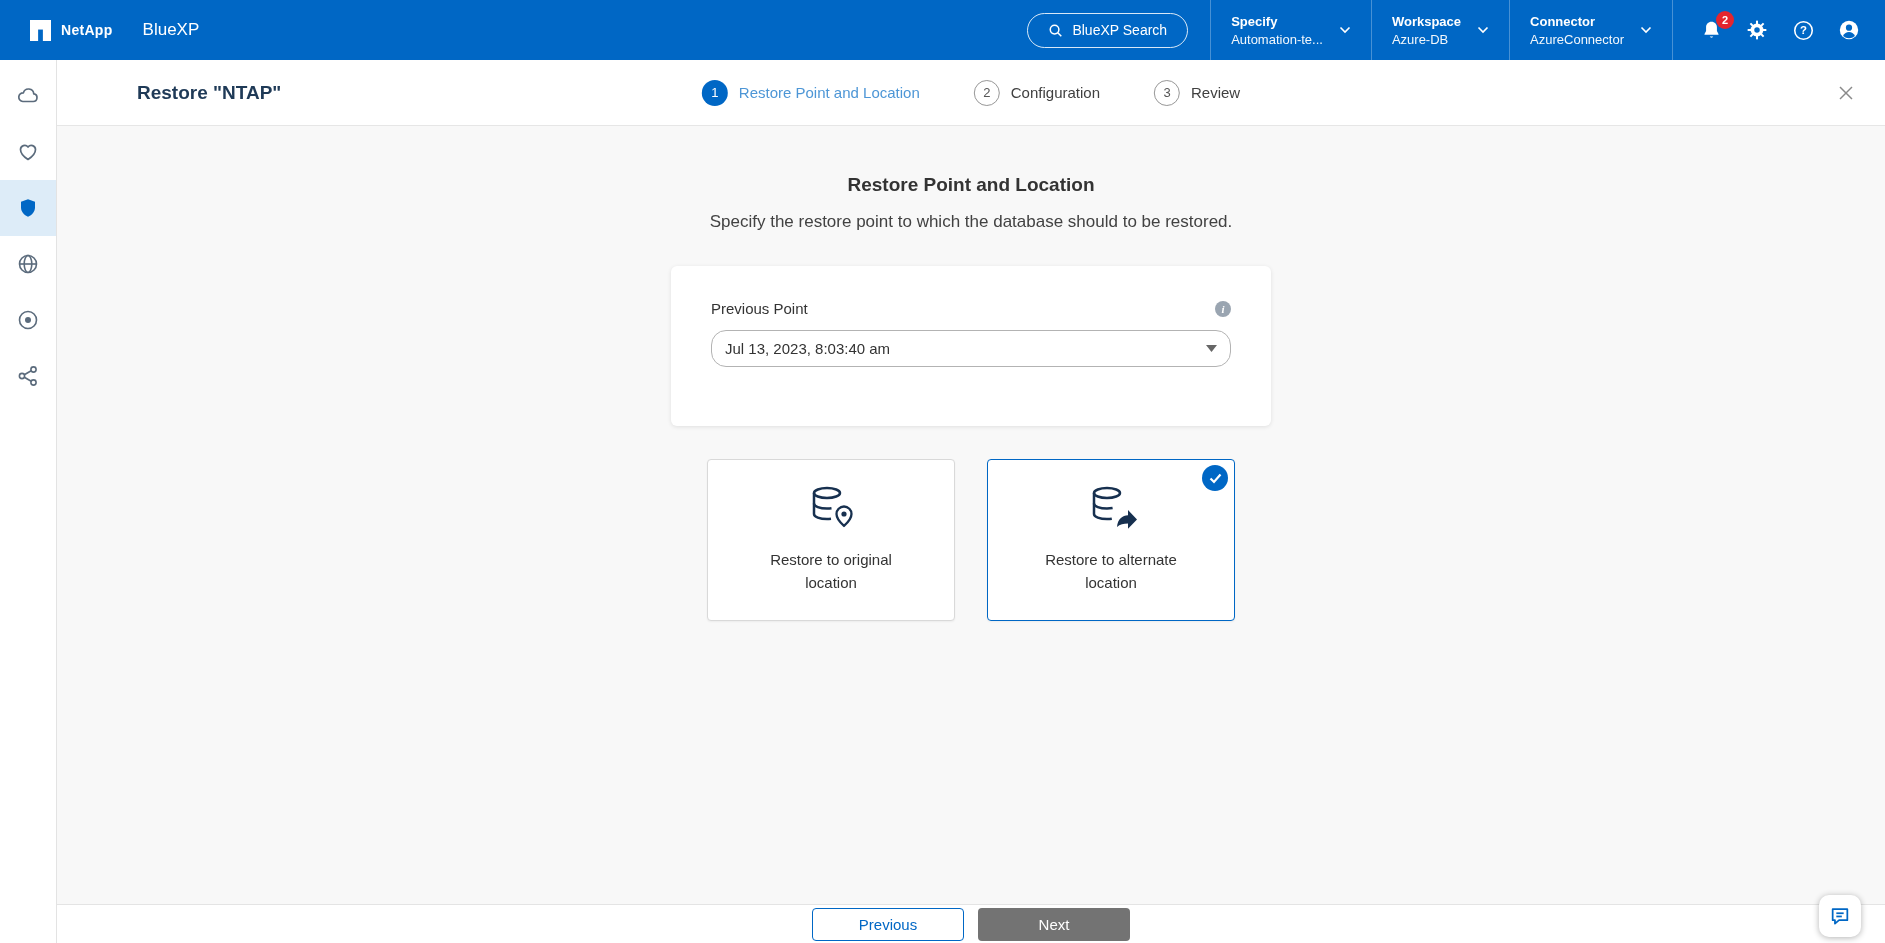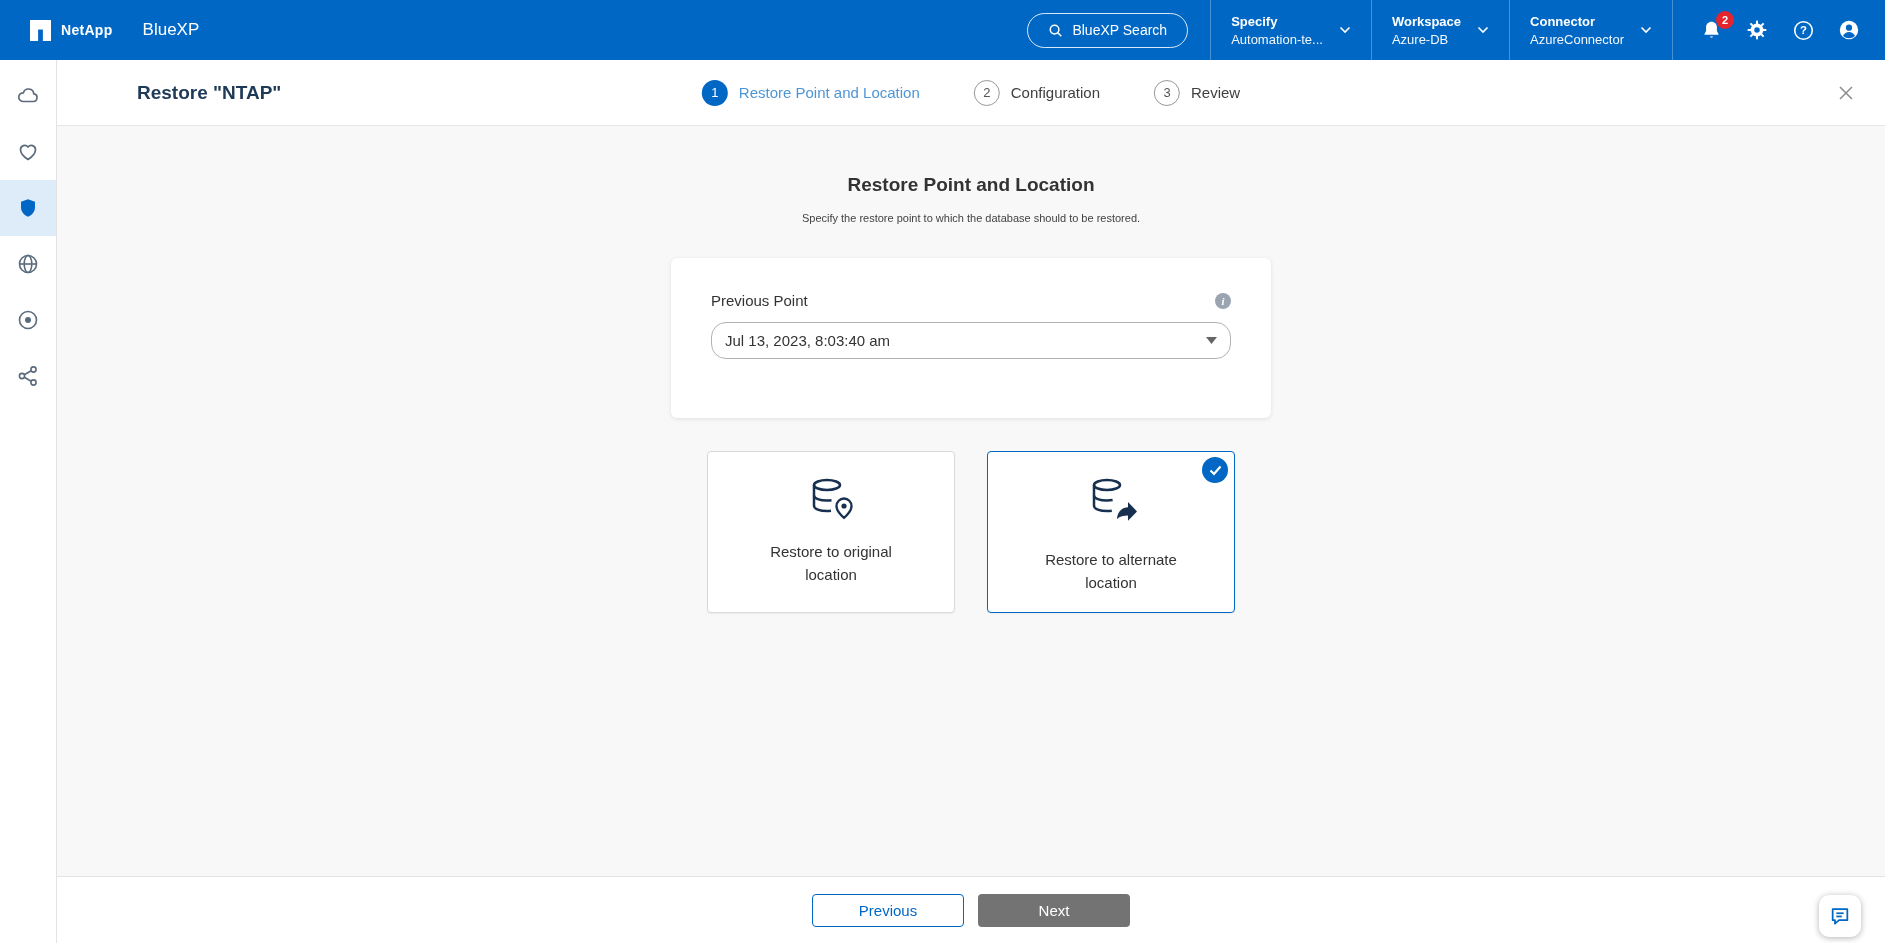--- a/index.html
+++ b/index.html
@@ -39,34 +39,34 @@
   .step.active .step-circle { background:#0067C5; color:#fff; }
   .step.upcoming .step-circle { border:1px solid #979797; color:#555; background:#fff; }
   .step-label { font-size:15px; white-space:nowrap; }
   .step.active .step-label { color:#4d96d6; }
   .step.upcoming .step-label { color:#404040; }
   .close-btn { position:absolute; right:28px; top:50%; transform:translateY(-50%); cursor:pointer; padding:4px; line-height:0; }
 
   
   .content { flex:1; overflow:hidden; }
   .content-heading { text-align:center; margin-top:48px; font-size:19px; font-weight:700; color:#333; }
-  .content-sub { text-align:center; margin-top:16px; font-size:11px; color:#424242; }
+  .content-sub { text-align:center; margin-top:16px; font-size:17px; color:#424242; }
   .rp-card { width:600px; height:160px; margin:34px auto 0; background:#fff; border-radius:6px; box-shadow:0 1px 4px rgba(0,0,0,.10); padding:34px 40px 0; }
   .rp-row { display:flex; justify-content:space-between; align-items:center; }
   .rp-label { font-size:15px; color:#333; }
   .info-icon { width:16px; height:16px; border-radius:50%; background:#9aa5b1; color:#fff; font-size:11px; font-weight:700; display:flex; align-items:center; justify-content:center; cursor:pointer; font-family:"Liberation Serif", serif; font-style:italic; }
   .rp-select { margin-top:13px; height:37px; border:1px solid #b3b3b3; border-radius:15px; background:#fff; display:flex; align-items:center; justify-content:space-between; padding:0 13px; font-size:15px; color:#333; cursor:pointer; }
   .options-row { display:flex; justify-content:center; gap:32px; margin-top:33px; }
   .option-card { width:248px; height:162px; background:#fff; border:1px solid #d9d9d9; border-radius:4px; display:flex; flex-direction:column; align-items:center; padding-top:22px; position:relative; cursor:pointer; box-shadow:0 1px 2px rgba(0,0,0,.05); }
-  .option-card.selected { border:1.5px solid #0067C5;gap:8px; }
+  .option-card.selected { border:1.5px solid #0067C5; }
   .option-label { margin-top:12px; font-size:15px; color:#333; text-align:center; line-height:1.55; max-width:155px; }
   .check-badge { position:absolute; top:5px; right:6px; width:26px; height:26px; border-radius:50%; background:#0067C5; display:flex; align-items:center; justify-content:center; }
 
   
-  .footer { height:67px; background:#fff; border-top:1px solid #e4e4e4; display:flex; align-items:center; justify-content:center; gap:14px; position:relative; flex:0 0 auto; }
+  .footer { height:39px; background:#fff; border-top:1px solid #e4e4e4; display:flex; align-items:center; justify-content:center; gap:14px; position:relative; flex:0 0 auto; }
   .btn { width:152px; height:33px; border-radius:4px; font-size:15px; font-family:"Liberation Sans", sans-serif; cursor:pointer; }
   .btn-prev { border:1px solid #0067C5; color:#0067C5; background:#fff; }
   .btn-next { background:#737373; color:#fff; border:none; }
   .chat-launcher { position:absolute; right:24px; bottom:6px; width:42px; height:42px; background:#fff; border-radius:10px; box-shadow:0 1px 6px rgba(0,0,0,.3); display:flex; align-items:center; justify-content:center; cursor:pointer; }
 </style>
 </head>
 <body>
 
 <header class="header">
   <div class="brand">

